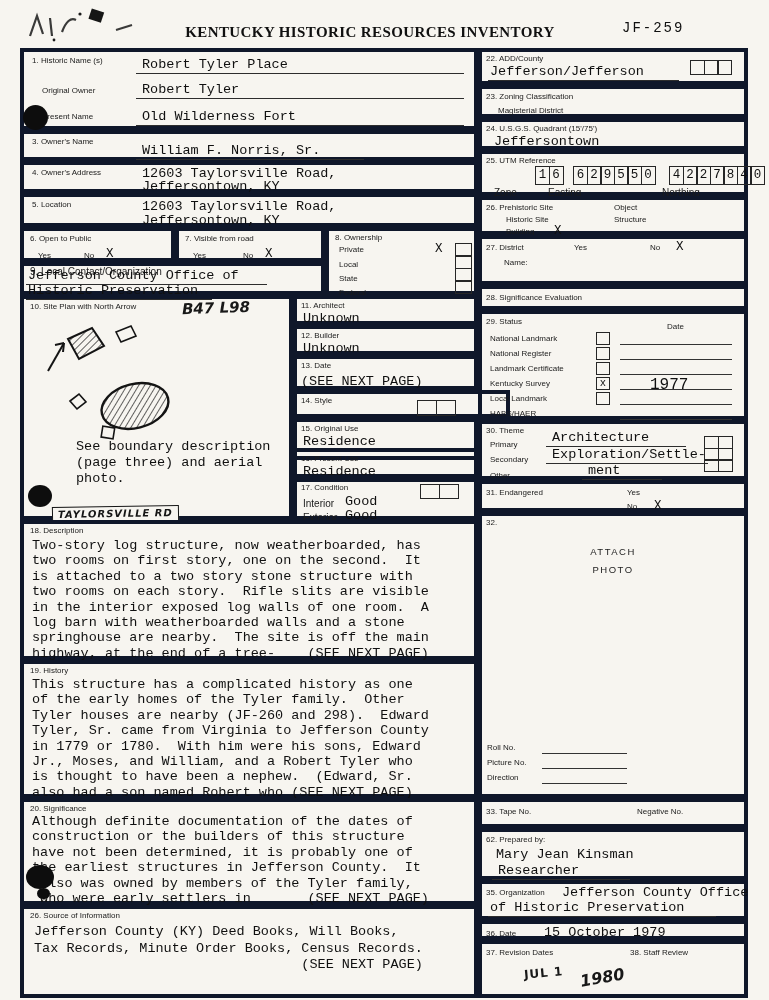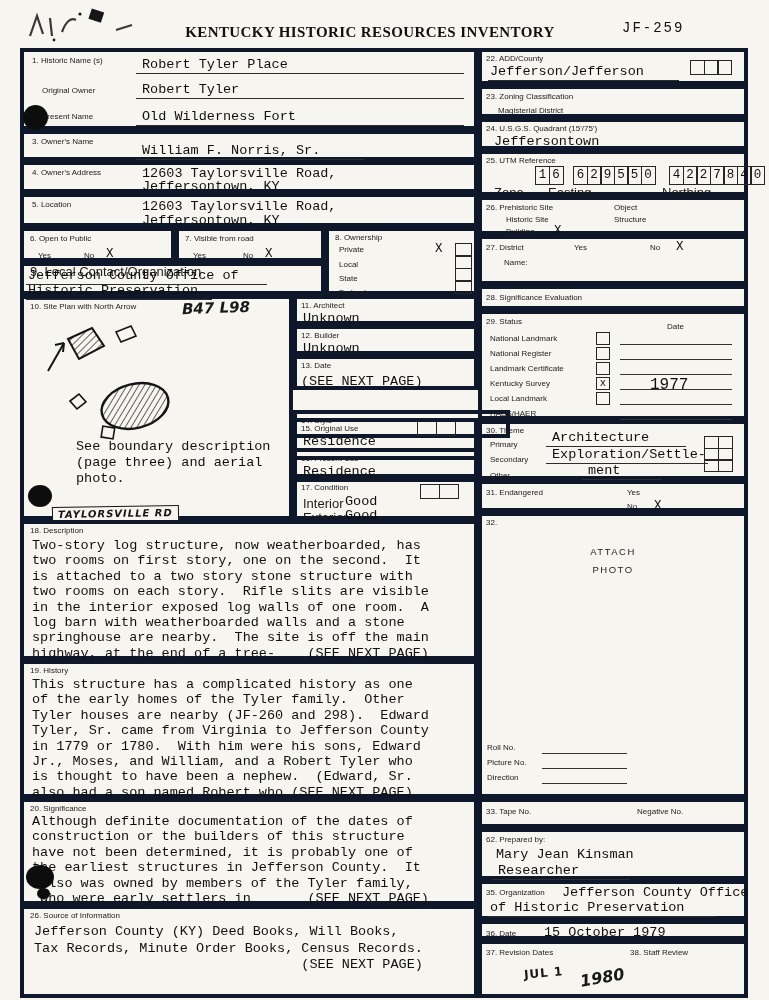--- a/index.html
+++ b/index.html
@@ -5,21 +5,21 @@
   html,body{margin:0;padding:0;background:#e8e6e1;}
   .page{
     position:relative;width:769px;height:1000px;background:#f7f5f0;
     font-family:"Liberation Sans","DejaVu Sans",sans-serif;color:#141414;
     overflow:hidden;
   }
   .cell{position:absolute;box-sizing:border-box;border:4px solid #0f172a;}
   .outline{border-width:2px;}
   .lbl{position:absolute;font-family:"Liberation Sans","DejaVu Sans",sans-serif;
        font-size:8px;color:#1b1b1b;white-space:nowrap;line-height:9px;}
-  .lbl-sm{font-size:13px;}
+  .lbl-sm{font-size:10px;}
   .typed{position:absolute;font-family:"Liberation Mono","DejaVu Sans Mono",monospace;
          font-size:13.5px;line-height:15px;color:#101010;white-space:nowrap;}
   .typed-block{position:absolute;font-family:"Liberation Mono","DejaVu Sans Mono",monospace;
          font-size:13.5px;line-height:15.4px;color:#101010;white-space:pre;}
   .vline{border-bottom:1.5px solid #2d2d2d;padding:0 4px 1px 6px;}
   .xmark{position:absolute;font-family:"Liberation Mono","DejaVu Sans Mono",monospace;
          font-size:12.5px;color:#0f0f0f;line-height:12px;}
   .box{position:absolute;box-sizing:border-box;border:1.5px solid #262626;background:transparent;}
   .blot{position:absolute;background:#0d0d0d;border-radius:50%;}
   .dgroup{position:absolute;white-space:nowrap;font-size:0;padding-left:47px;}
@@ -164,21 +164,21 @@
   <div class="cell" style="left:293px;top:325px;width:185px;height:30px">
     <div class="lbl" style="left:4px;top:2px">12. Builder</div>
     <div class="typed" style="left:6px;top:12px">Unknown</div>
   </div>
 
   <div class="cell" style="left:293px;top:355px;width:185px;height:35px">
     <div class="lbl" style="left:4px;top:2px">13. Date</div>
     <div class="typed" style="left:4px;top:15px">(SEE NEXT PAGE)</div>
   </div>
 
-  <div class="cell" style="left:293px;top:410px;width:217px;height:28px">
+  <div class="cell" style="left:293px;top:390px;width:217px;height:28px">
     <div class="lbl" style="left:4px;top:2px">14. Style</div>
     <div class="box" style="left:120px;top:6px;width:20px;height:16px"></div>
     <div class="box" style="left:138.5px;top:6px;width:20px;height:16px"></div>
   </div>
 
   <div class="cell" style="left:293px;top:418px;width:185px;height:42px">
     <div class="lbl" style="left:4px;top:2px">15. Original Use</div>
     <div class="typed" style="left:6px;top:12px">Residence</div>
   </div>
 

